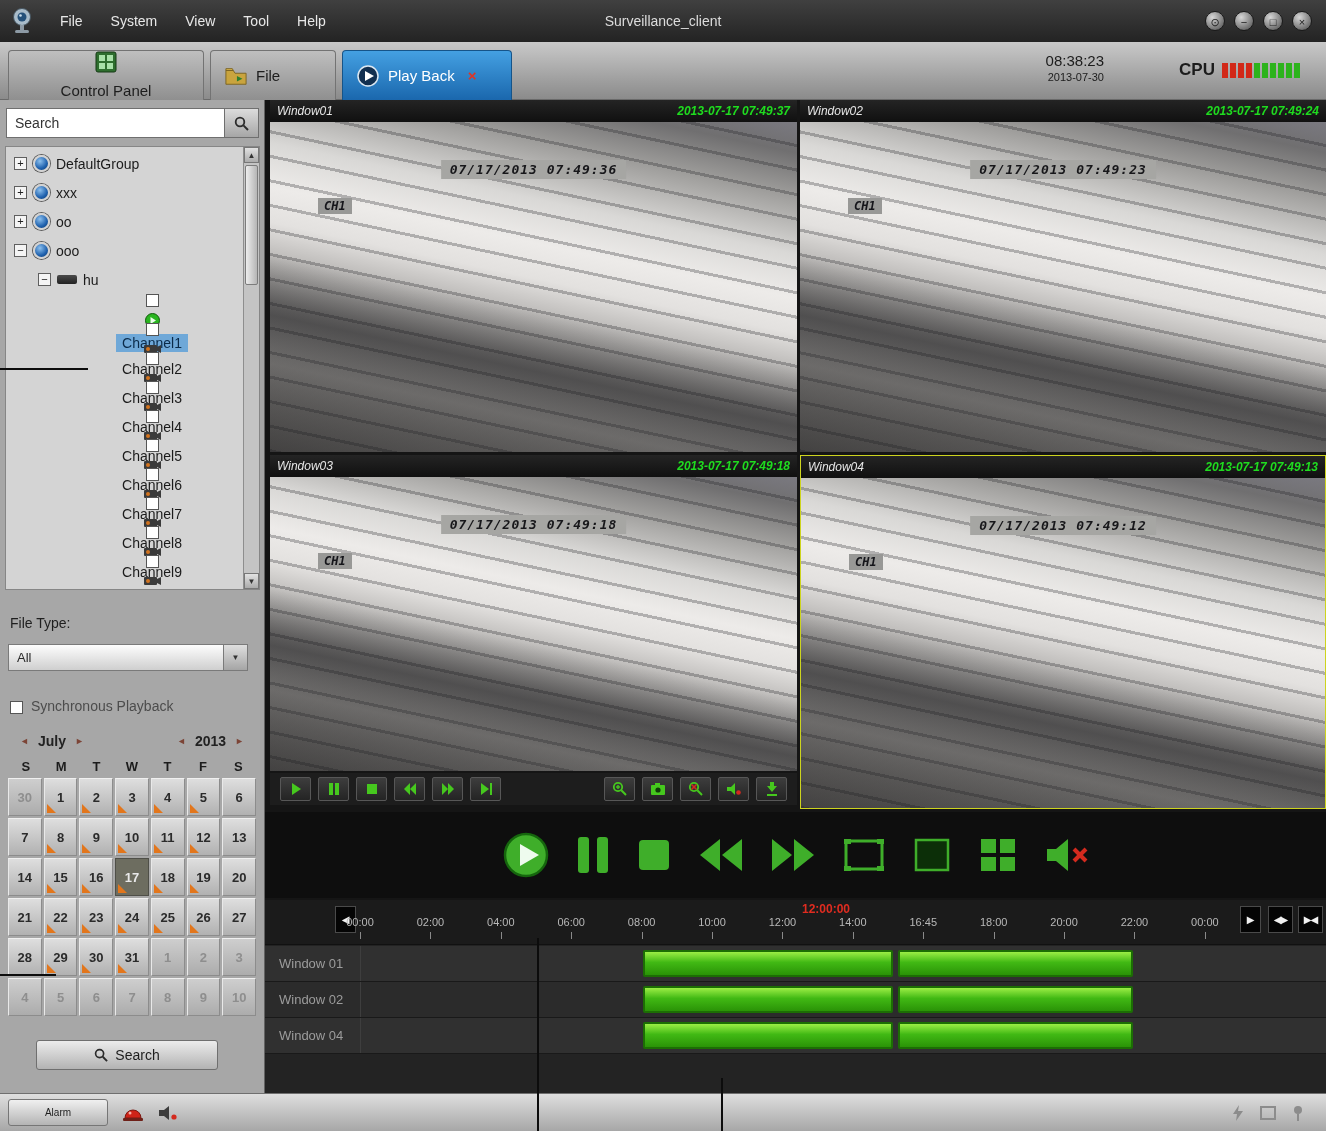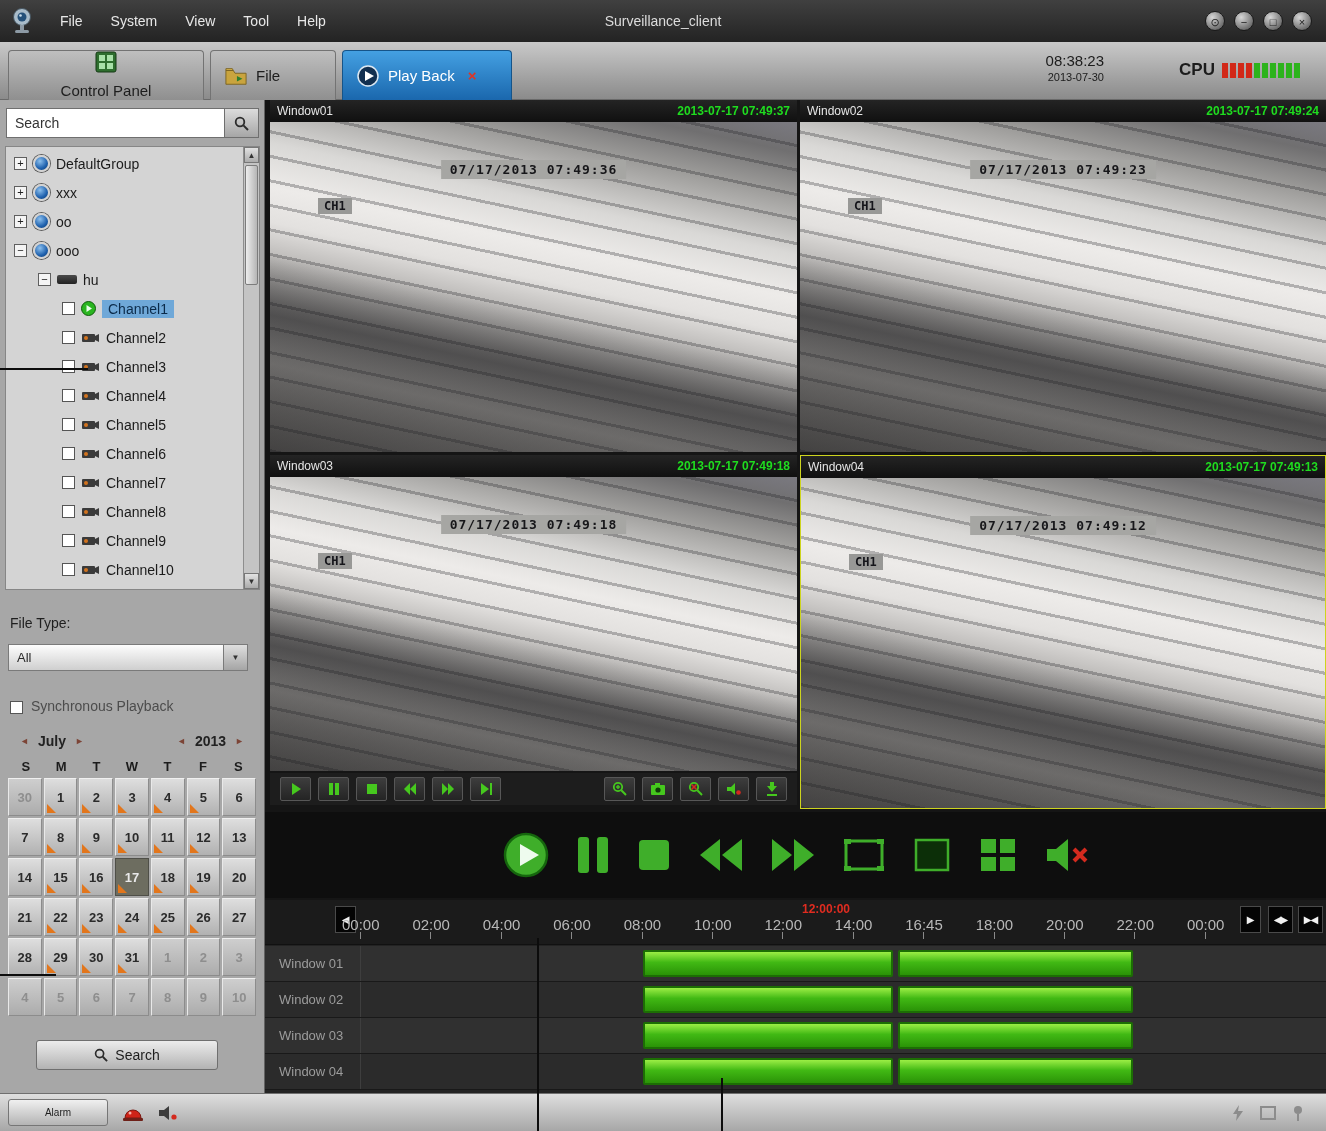--- a/index.html
+++ b/index.html
@@ -45,21 +45,21 @@
   .search-row { position:absolute; left:6px; top:8px; width:253px; height:30px; display:flex; }
   .search-input { flex:1; height:30px; border:1px solid #6f6f6f; background:#fff;
     padding:0 8px; font-size:14px; color:#333; font-family:"Liberation Sans",sans-serif; }
   .search-btn { width:34px; height:30px; background:linear-gradient(#dcdcdc,#a6a6a6);
     border:1px solid #6f6f6f; border-left:none; display:flex; align-items:center; justify-content:center; }
   .tree-panel { position:absolute; left:5px; top:46px; width:255px; height:444px;
     background:#d4d4d4; border:1px solid #868686; overflow:hidden; }
   .tree-items { position:absolute; left:0; top:2px; right:17px; }
   .tree-item { display:flex; align-items:center; height:29px; gap:6px; padding-left:8px; font-size:14px; color:#1b1b1b; }
   .tree-item.lvl1 { padding-left:32px; }
-  .tree-item.lvl2 { padding-left:56px; }
+  .tree-item.lvl2 { padding-left:56px;flex-direction:column; }
   .expander { width:13px; height:13px; background:#f4f4f4; border:1px solid #5f5f5f;
     font-size:11px; line-height:11px; text-align:center; color:#222; flex:0 0 auto; }
   .grp-icon { width:17px; height:17px; border-radius:50%; flex:0 0 auto;
     background:radial-gradient(circle at 38% 32%, #8cc0ee, #1e60ad 60%, #113a6e);
     border:2px solid #d3d3d3; box-shadow:0 0 0 1px #5c5c5c; }
   .dev-icon { width:20px; height:9px; background:linear-gradient(#4a4a4a,#222); border-radius:2px; flex:0 0 auto; }
   .cb { width:13px; height:13px; background:#fff; border:1px solid #555; flex:0 0 auto; }
   .playing-ic { width:15px; height:15px; flex:0 0 auto; }
   .cam-ic { width:19px; height:13px; flex:0 0 auto; }
   .tlabel.hl { background:#6fa8d8; padding:1px 6px; color:#0b2b4a; }
@@ -92,21 +92,21 @@
   .cal-cell.om { color:#8e8e8e; background:linear-gradient(#cecece,#acacac); }
   .cal-cell.sel { background:#6d6d60; color:#e9e9e9; border-color:#4f4f48; }
   .cal-cell.mk::after { content:""; position:absolute; left:2px; bottom:2px; width:0; height:0;
     border-bottom:9px solid #e2761c; border-right:9px solid transparent; }
   .cal-search-btn { position:absolute; left:36px; top:940px; width:182px; height:30px;
     background:linear-gradient(#ececec,#b3b3b3); border:1px solid #6f6f6f; border-radius:3px;
     display:flex; align-items:center; justify-content:center; gap:7px; font-size:14px; color:#1e1e1e; }
 
   
   .main { position:absolute; left:265px; top:100px; width:1061px; height:993px; background:#151515; z-index:4; }
-  .vw { position:absolute; background:#ef4444; }
+  .vw { position:absolute; background:#ef4444;font-style:italic; }
   .vw.sel { border:1px solid #cdd41e; }
   .vw-title { position:absolute; left:0; top:0; right:0; height:22px; background:linear-gradient(#242424,#101010);
     display:flex; align-items:center; justify-content:space-between; padding:0 7px; }
   .vw-name { font-size:12px; color:#e6e6e6; }
   .vw-time { font-size:12px; font-weight:bold; color:#1fdc1f; }
   .vw-body { position:absolute; left:0; top:22px; right:0; bottom:0; overflow:hidden;
     background:linear-gradient(192deg,#7a7980 0%,#706f70 7%,#9e9d9b 17%,#d9d8d6 30%,#edebe9 40%,
       #e3e1df 48%,#b2b0ae 58%,#8d8b89 66%,#848280 76%,#706e6c 88%,#615f5d 100%); }
   .vw-body::before { content:""; position:absolute; inset:-40px;
     background:repeating-linear-gradient(192deg, rgba(28,28,32,0) 0 21px, rgba(28,28,32,0.28) 21px 24px); }
@@ -129,21 +129,21 @@
   .bigbar { position:absolute; left:0; top:712px; width:1061px; height:86px; background:#0e0e0e;
     display:flex; align-items:center; justify-content:center; gap:26px; }
   .big-btn { display:flex; align-items:center; justify-content:center; background:none; border:none; }
 
   
   .timeline { position:absolute; left:0; top:800px; width:1061px; height:193px; background:#232323; }
   .tl-ruler { position:absolute; left:0; top:0; right:0; height:45px; background:#1b1b1b; border-bottom:1px solid #111; }
   .tl-current { position:absolute; left:517px; top:2px; transform:translateX(-50%); color:#e02c20;
     font-size:12px; font-weight:bold;margin-left:44px; }
   .tl-ticks { position:absolute; left:95px; width:845px; top:16px; display:flex; justify-content:space-between; }
-  .tick { position:relative; width:36px; margin:0 -18px; text-align:center; font-size:15px; color:#b8b8b8; }
+  .tick { position:relative; width:36px; margin:0 -18px; text-align:center; font-size:11px; color:#b8b8b8; }
   .tick::after { content:""; position:absolute; left:50%; top:16px; width:1px; height:7px; background:#8a8a8a; }
   .tl-navbtn { position:absolute; top:6px; width:21px; height:27px; background:#040404; border:1px solid #4a4a4a;
     color:#f0f0f0; font-size:10px; display:flex; align-items:center; justify-content:center; }
   .tl-navbtn.lft { left:70px; }
   .tl-navbtn.rgt { left:975px; }
   .tl-navbtn.zo { left:1003px; width:25px; letter-spacing:-1px; }
   .tl-navbtn.zi { left:1033px; width:25px; letter-spacing:-1px; }
   .tl-rows { position:absolute; left:0; top:46px; right:0; bottom:0; }
   .tl-row { position:relative; height:36px; background:#303030; border-bottom:1px solid #191919; }
   .tl-row:nth-child(even) { background:#2b2b2b; }
@@ -676,27 +676,20 @@
           </div>
       </div>
       <div class="tl-row">
         <span class="tl-row-label">Window 02</span>
         <div class="tl-track">
             <div class="tl-bar" style="left: 33.4%; width: 29.6%;"></div>
             <div class="tl-bar" style="left: 63.6%; width: 27.9%;"></div>
           </div>
       </div>
       <div class="tl-row">
-        <span class="tl-row-label">Window 03</span>
-        <div class="tl-track">
-            <div class="tl-bar" style="left: 33.4%; width: 29.6%;"></div>
-            <div class="tl-bar" style="left: 63.6%; width: 27.9%;"></div>
-          </div>
-      </div>
-      <div class="tl-row">
         <span class="tl-row-label">Window 04</span>
         <div class="tl-track">
             <div class="tl-bar" style="left: 33.4%; width: 29.6%;"></div>
             <div class="tl-bar" style="left: 63.6%; width: 27.9%;"></div>
           </div>
       </div>
     </div>
   </div>
 </div>
 

